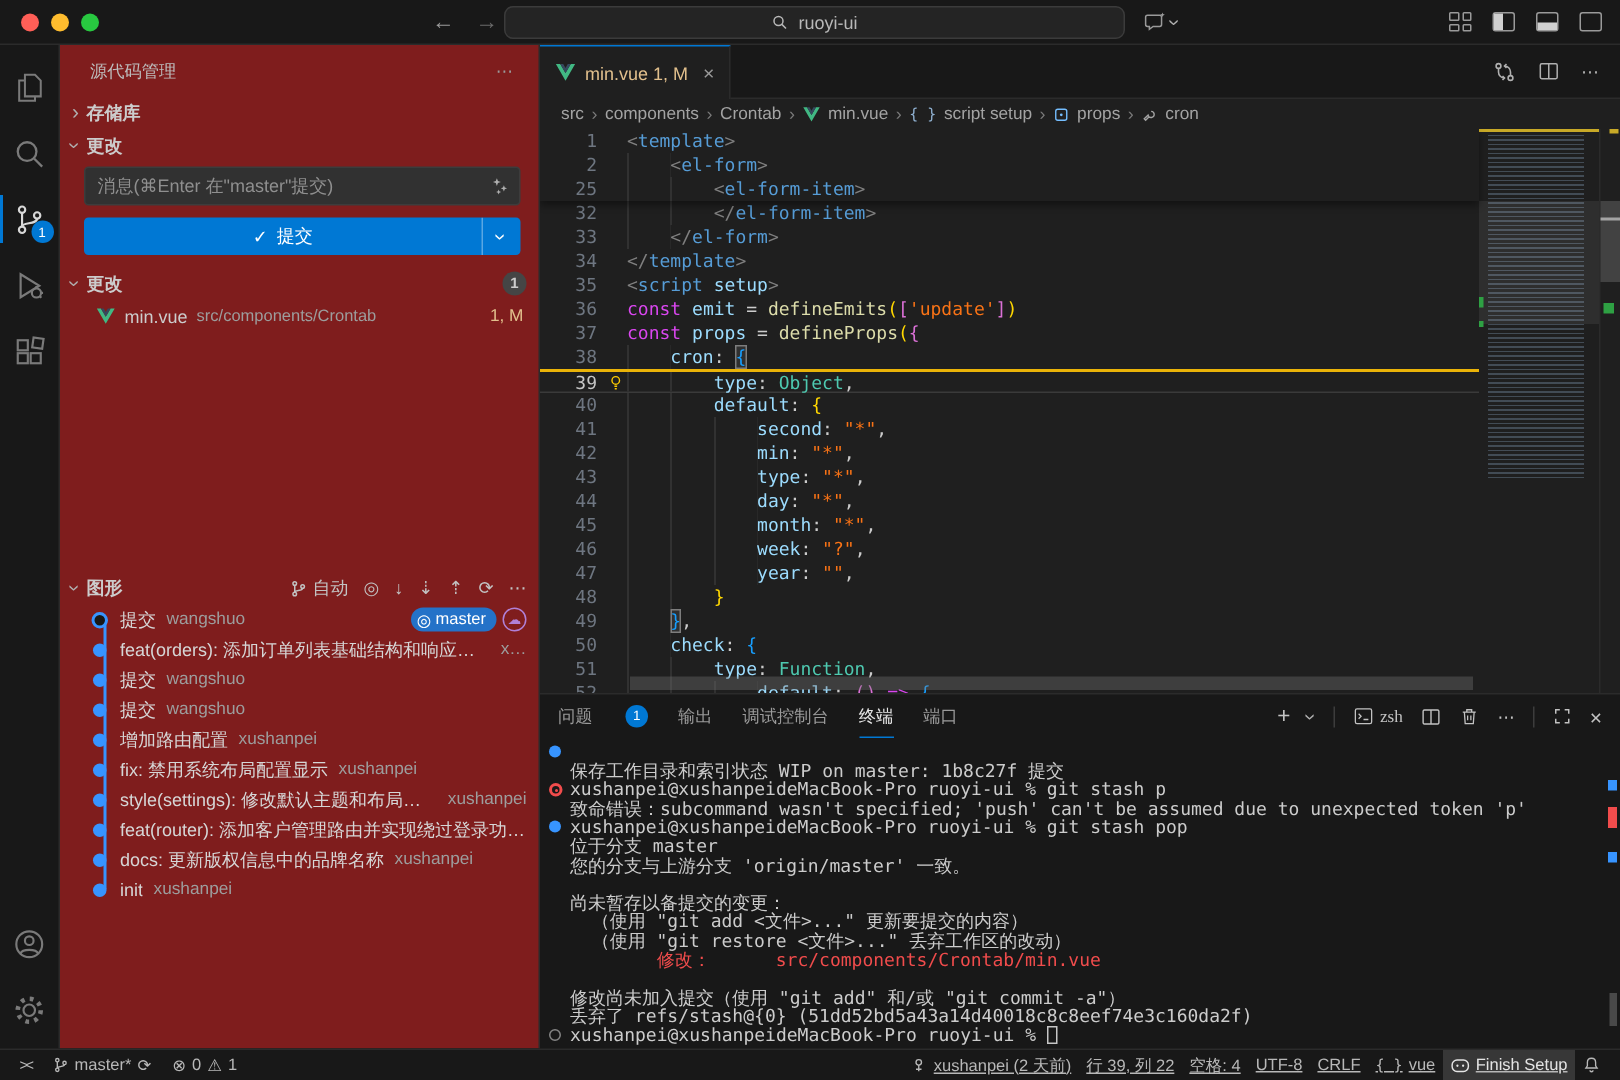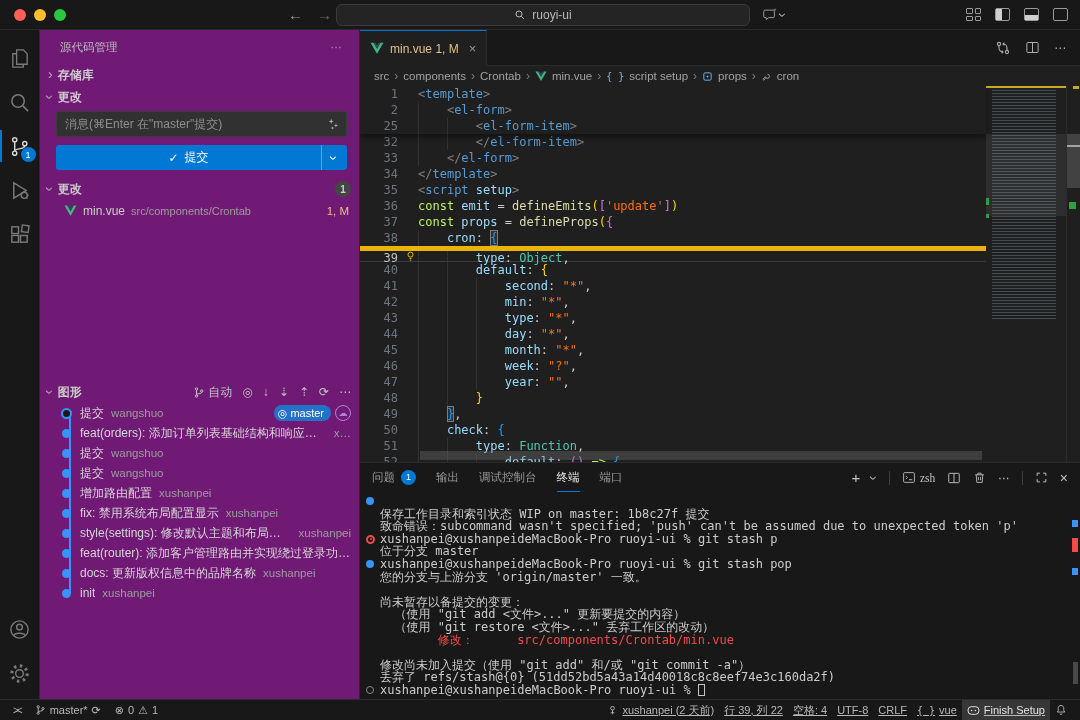--- a/index.html
+++ b/index.html
@@ -27,21 +27,21 @@
 
   
   .activitybar { width:40px; background:#181818; border-right:1px solid #2b2b2b; display:flex; flex-direction:column; align-items:center; padding-top:6px; flex:none; }
   .act { width:40px; height:44px; display:flex; align-items:center; justify-content:center; color:#7a7a7a; position:relative; }
   .act.active { color:#d7d7d7; }
   .act.active::before { content:""; position:absolute; left:0; top:6px; bottom:6px; width:2px; background:#0078d4; }
   .act-badge { position:absolute; right:4px; bottom:6px; min-width:15px; height:15px; border-radius:8px; background:#0078d4; color:#fff; font-size:9px; display:flex; align-items:center; justify-content:center; padding:0 3px; }
   .act-bottom { margin-top:auto; margin-bottom:4px; display:flex; flex-direction:column; align-items:center; }
 
   
-  .sidebar { width:320px; background:#701a75; border-right:1px solid #2b2b2b; display:flex; flex-direction:column; flex:none; min-height:0; }
+  .sidebar { width:320px; background:#7f1d1d; border-right:1px solid #2b2b2b; display:flex; flex-direction:column; flex:none; min-height:0; }
   .sb-title { height:34px; display:flex; align-items:center; padding:0 16px 0 20px; color:#bdbdbd; font-size:11.5px; }
   .sb-title .more { margin-left:auto; color:#9a9a9a; letter-spacing:1px; }
   .sec-row { height:22px; display:flex; align-items:center; gap:5px; padding:0 8px; font-weight:700; font-size:12px; color:#ccc; }
   .chev { display:inline-block; color:#b0b0b0; font-weight:400; font-size:14px; line-height:1; transform:translateY(-1px); }
   .chev.down { transform:rotate(90deg); }
   .commit-input { margin:3px 12px 6px 16px; height:26px; background:#313131; border:1px solid #3c3c3c; border-radius:3px; display:flex; align-items:center; padding:0 6px 0 8px; }
   .commit-input input { flex:1; background:transparent; border:0; outline:0; color:#ccc; font-size:12px; font-family:inherit; }
   .commit-input input::placeholder { color:#8f8f8f; }
   .commit-btn { margin:2px 12px 8px 16px; height:25px; background:#0078d4; border-radius:3px; display:flex; align-items:center; color:#fff; overflow:hidden; }
   .commit-btn .main { flex:1; display:flex; align-items:center; justify-content:center; gap:6px; }
@@ -80,23 +80,23 @@
   .breadcrumb .sep { color:#7a7a7a; font-size:12px; }
   .bc-ic { color:#8fb0d0; font-family:"DejaVu Sans Mono",monospace; font-size:10px; }
 
   
   .editor-body { flex:1; position:relative; min-height:0; display:flex; overflow:hidden; }
   .code-area { flex:1; min-width:0; font-family:"DejaVu Sans Mono",monospace; font-size:12px; position:relative; }
   .sticky { box-shadow:0 3px 5px rgba(0,0,0,.4); position:relative; z-index:3; background:#1f1f1f; }
   .code-line { height:16px; line-height:16px; display:flex; white-space:pre; }
   .code-line .gut { width:42px; text-align:right; color:#6e7681; flex:none; padding-right:4px; }
   .code-line .glyph { width:16px; flex:none; display:flex; align-items:center; justify-content:center; }
-  .code-line.current { border-top:5px solid #eab308; border-bottom:1px solid #3a3a3a; height:16px; line-height:14px; }
+  .code-line.current { border-top:2px solid #eab308; border-bottom:1px solid #3a3a3a; height:16px; line-height:14px; }
   .code-line.current .gut { color:#c6c6c6; }
-  .tk-pu{color:#808080} .tk-tg{color:#569cd6} .tk-at{color:#9cdcfe} .tk-kw{color:#bef264}
+  .tk-pu{color:#808080} .tk-tg{color:#569cd6} .tk-at{color:#9cdcfe} .tk-kw{color:#d946ef}
   .tk-vr{color:#9cdcfe} .tk-fn{color:#dcdcaa} .tk-st{color:#f97316} .tk-ty{color:#4ec9b0}
   .tk-b1{color:#ffd700} .tk-b2{color:#da70d6} .tk-b3{color:#179fff} .tk-tx{color:#cccccc}
   .tk-bx{ outline:1px solid #7d7d7d; outline-offset:-1px; background:rgba(100,100,100,.25); }
   .tk-ind{ background-image:repeating-linear-gradient(90deg,#313131 0 1px,transparent 1px 29px); }
   .hscroll { position:absolute; bottom:2px; left:60px; right:4px; height:9px; background:rgba(121,121,121,.35); z-index:4; }
 
   
   .minimap { width:80px; flex:none; position:relative; background:#1f1f1f; }
   .mini-code { position:absolute; left:6px; right:10px; top:4px; height:230px;
     background:repeating-linear-gradient(180deg, rgba(140,170,200,.32) 0 1px, transparent 1px 3px); }
@@ -105,21 +105,21 @@
   .mini-green { position:absolute; left:0; width:3px; background:#2ea043; }
   .ruler { width:14px; flex:none; position:relative; background:#1f1f1f; border-left:1px solid #2b2b2b; }
   .rl-thumb { position:absolute; left:0; right:0; top:48px; height:54px; background:rgba(121,121,121,.4); }
   .rl-yellow { position:absolute; right:1px; width:6px; height:3px; top:0; background:#c8a927; }
   .rl-white { position:absolute; left:0; right:0; height:2px; top:59px; background:rgba(230,230,230,.6); }
   .rl-green { position:absolute; left:2px; width:7px; height:7px; top:116px; background:#2ea043; }
 
   
   .panel { height:237px; flex:none; border-top:1px solid #2b2b2b; background:#181818; display:flex; flex-direction:column; min-width:0; }
   .panel-tabs { height:29px; display:flex; align-items:center; padding:0 12px; gap:20px; flex:none; color:#9a9a9a; font-size:11.5px; }
-  .ptab { display:flex; align-items:center; gap:6px; height:100%; border-bottom:1px solid transparent; }
+  .ptab { display:flex; align-items:center; gap:22px; height:100%; border-bottom:1px solid transparent; }
   .ptab.active { color:#e7e7e7; border-bottom-color:#0078d4; }
   .ptab .pbadge { min-width:15px; height:15px; border-radius:8px; background:#0078d4; color:#fff; font-size:9px; display:flex; align-items:center; justify-content:center; padding:0 3px; }
   .panel-actions { margin-left:auto; display:flex; align-items:center; gap:12px; color:#c2c2c2; }
   .pa-sep { width:1px; height:14px; background:#3c3c3c; }
   .zsh-chip { display:flex; align-items:center; gap:4px;font-family:Liberation Serif, serif; }
   .terminal { flex:1; overflow:hidden; padding:3px 10px 0 6px; font-family:"DejaVu Sans Mono",monospace; font-size:12px; position:relative; }
   .tline { height:12.6px; line-height:12.6px; white-space:pre; color:#cccccc; padding-left:14px; position:relative; }
   .tline.red { color:#f14c4c; }
   .tdec { position:absolute; left:0; top:2px; width:8px; height:8px; border-radius:50%; }
   .tdec.ok { background:#3794ff; }
@@ -510,24 +510,24 @@
               <svg width="13" height="13" viewBox="0 0 24 24" fill="none" stroke="#c2c2c2" stroke-width="1.8">
                 <path d="M4 9V4h5 M15 4h5v5 M20 15v5h-5 M9 20H4v-5"></path>
               </svg>
               <span style="font-size:14px">×</span>
             </span>
           </div>
         <div class="terminal">
           <div id="termlines">
               <div class="tline"><span class="tdec ok"></span></div>
               <div class="tline"><span>保存工作目录和索引状态 WIP on master: 1b8c27f 提交</span></div>
+              <div class="tline"><span class="tdec err"></span><span>xushanpei@xushanpeideMacBook-Pro ruoyi-ui % git stash p</span></div>
               <div class="tline"><span>致命错误：subcommand wasn't specified; 'push' can't be assumed due to unexpected token 'p'</span></div>
-              <div class="tline"><span class="tdec err"></span><span>xushanpei@xushanpeideMacBook-Pro ruoyi-ui % git stash p</span></div>
+              <div class="tline"><span class="tdec ok"></span><span>xushanpei@xushanpeideMacBook-Pro ruoyi-ui % git stash pop</span></div>
               <div class="tline"><span>位于分支 master</span></div>
-              <div class="tline"><span class="tdec ok"></span><span>xushanpei@xushanpeideMacBook-Pro ruoyi-ui % git stash pop</span></div>
               <div class="tline"><span>您的分支与上游分支 'origin/master' 一致。</span></div>
               <div class="tline"><span></span></div>
               <div class="tline"><span>尚未暂存以备提交的变更：</span></div>
               <div class="tline"><span>  （使用 "git add &lt;文件&gt;..." 更新要提交的内容）</span></div>
               <div class="tline"><span>  （使用 "git restore &lt;文件&gt;..." 丢弃工作区的改动）</span></div>
               <div class="tline red"><span>        修改：      src/components/Crontab/min.vue</span></div>
               <div class="tline"><span></span></div>
               <div class="tline"><span>修改尚未加入提交（使用 "git add" 和/或 "git commit -a"）</span></div>
               <div class="tline"><span>丢弃了 refs/stash@{0} (51dd52bd5a43a14d40018c8c8eef74e3c160da2f)</span></div>
               <div class="tline"><span class="tdec pend"></span><span>xushanpei@xushanpeideMacBook-Pro ruoyi-ui % </span><span class="tcursor"></span></div>

